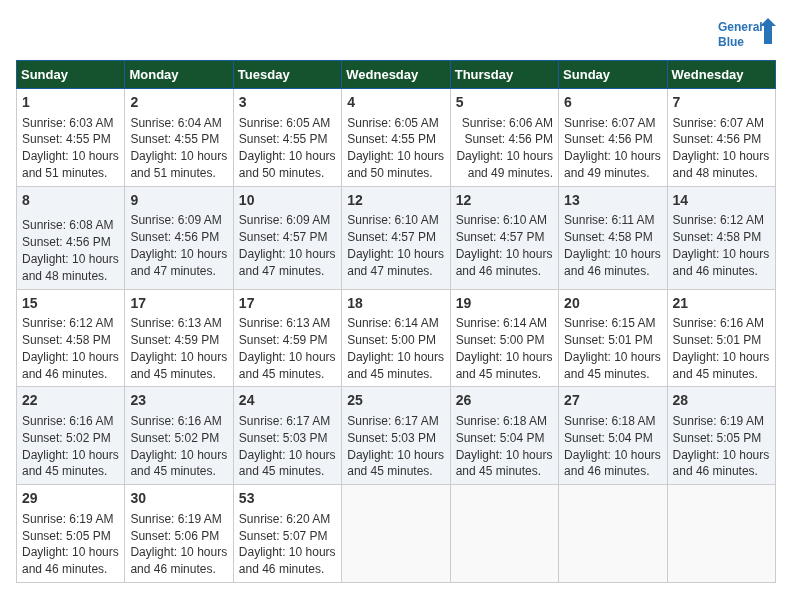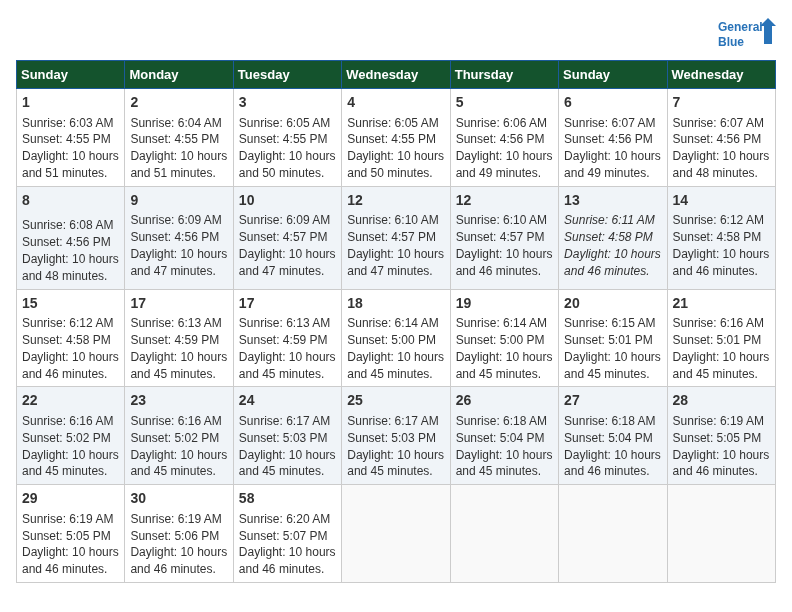--- a/index.html
+++ b/index.html
@@ -136,21 +136,21 @@
         </td>
         <td>
           <span class="day-num">4</span>
           <div class="day-info" style="white-space: pre-line;">Sunrise: 6:05 AM
 Sunset: 4:55 PM
 Daylight: 10 hours
 and 50 minutes.</div>
         </td>
         <td>
           <span class="day-num">5</span>
-          <div class="day-info" style="white-space: pre-line;">Sunrise: 6:06 AM
+          <div class="day-info" style="white-space: pre-line; text-align: right;">Sunrise: 6:06 AM
 Sunset: 4:56 PM
 Daylight: 10 hours
 and 49 minutes.</div>
         </td>
         <td>
           <span class="day-num">6</span>
           <div class="day-info" style="white-space: pre-line;">Sunrise: 6:07 AM
 Sunset: 4:56 PM
 Daylight: 10 hours
 and 49 minutes.</div>
@@ -194,21 +194,21 @@
         </td>
         <td>
           <span class="day-num">12</span>
           <div class="day-info" style="white-space: pre-line;">Sunrise: 6:10 AM
 Sunset: 4:57 PM
 Daylight: 10 hours
 and 46 minutes.</div>
         </td>
         <td>
           <span class="day-num">13</span>
-          <div class="day-info" style="white-space: pre-line; font-style: italic;">Sunrise: 6:11 AM
+          <div class="day-info" style="white-space: pre-line;">Sunrise: 6:11 AM
 Sunset: 4:58 PM
 Daylight: 10 hours
 and 46 minutes.</div>
         </td>
         <td>
           <span class="day-num">14</span>
           <div class="day-info" style="white-space: pre-line;">Sunrise: 6:12 AM
 Sunset: 4:58 PM
 Daylight: 10 hours
 and 46 minutes.</div>
@@ -325,21 +325,21 @@
 and 46 minutes.</div>
         </td>
         <td>
           <span class="day-num">30</span>
           <div class="day-info" style="white-space: pre-line;">Sunrise: 6:19 AM
 Sunset: 5:06 PM
 Daylight: 10 hours
 and 46 minutes.</div>
         </td>
         <td>
-          <span class="day-num">58</span>
+          <span class="day-num">53</span>
           <div class="day-info" style="white-space: pre-line;">Sunrise: 6:20 AM
 Sunset: 5:07 PM
 Daylight: 10 hours
 and 46 minutes.</div>
         </td>
         <td class="empty-cell"></td>
         <td class="empty-cell"></td>
         <td class="empty-cell"></td>
         <td class="empty-cell"></td>
       </tr>

